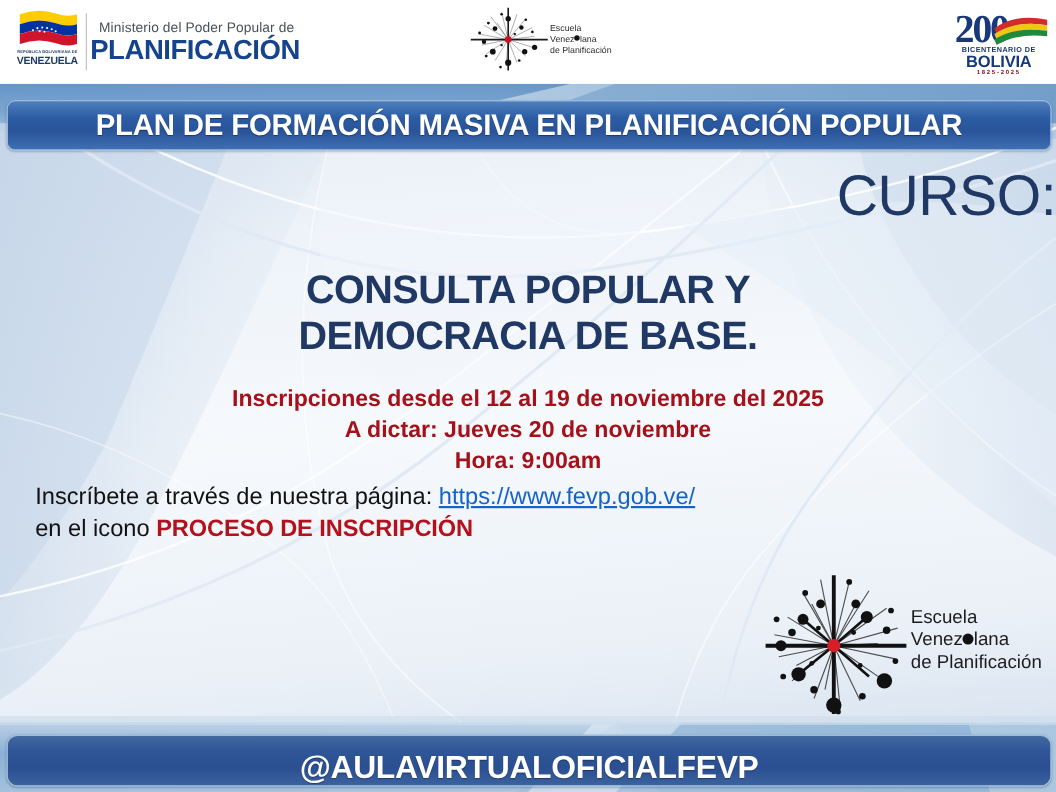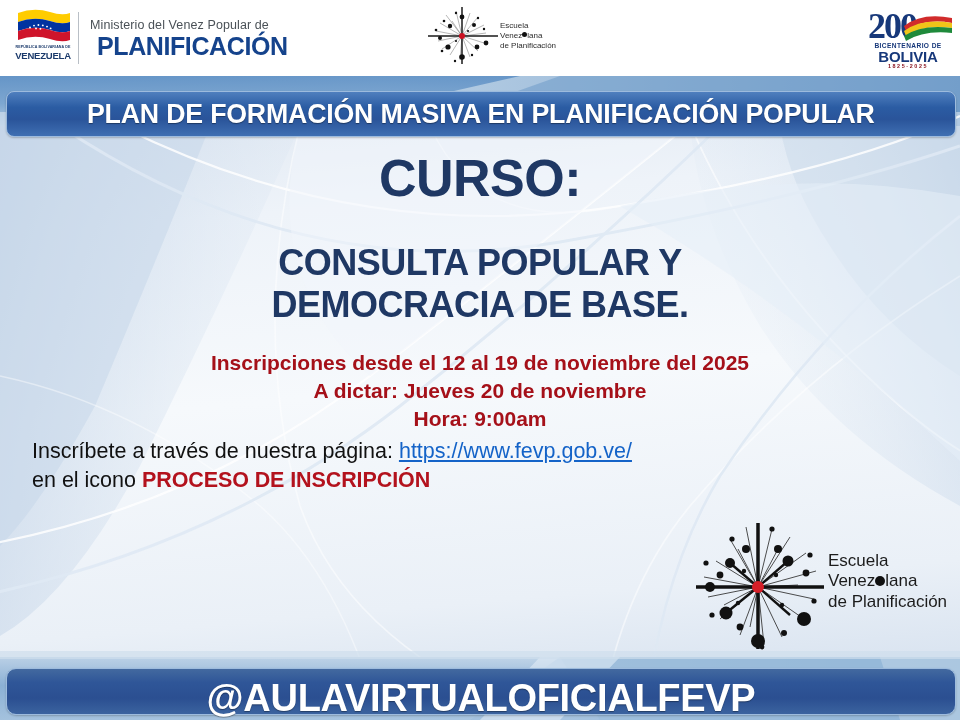--- a/index.html
+++ b/index.html
@@ -68,21 +68,21 @@
   #ministry-line1 {
     position: absolute;
     left: 84px; top: 14px;
     font-size: 12.5px;
     color: #4a5157;
     letter-spacing: 0.1px;
     white-space: nowrap;
   }
   #ministry-line2 {
     position: absolute;
-    left: 91px; top: 28px;
+    left: 76px; top: 28px;
     font-size: 25px;
     font-weight: bold;
     color: #15438c;
     letter-spacing: -0.4px;
     white-space: nowrap;
   }
 
   
   #evp-header-logo {
     position: absolute;
@@ -180,23 +180,23 @@
   }
 
   
   #content {
     position: absolute;
     left: 0; top: 140px;
     width: 960px;
     z-index: 25;
   }
   #curso-label {
-    text-align: center;
+    text-align: right;
     font-size: 52px;
-    font-weight: bold;
+    font-weight: normal;
     color: #1f3864;
     letter-spacing: -0.5px;
     margin-top: 12px;
     line-height: 1;
   }
   #course-title {
     text-align: center;
     font-size: 36px;
     font-weight: bold;
     color: #1f3864;
@@ -278,21 +278,21 @@
     border-radius: 10px;
     background: linear-gradient(180deg, #43699f 0%, #2f5698 30%, #2b4f91 65%, #3b639f 100%);
     border: 1.5px solid #9dbbdd;
     box-shadow: 0 1px 2px rgba(0,0,0,0.22);
     z-index: 32;
     display: flex;
     align-items: center;
     justify-content: center;
   }
   #footer-banner-text {
-    font-size: 38px;
+    font-size: 29px;
     font-weight: bold;
     color: #ffffff;
     letter-spacing: -0.3px;
     text-shadow: 0 1px 1px rgba(0,0,0,0.35);
     white-space: nowrap;
     margin-top: 14px;
   }
 </style>
 </head>
 <body>
@@ -391,21 +391,21 @@
             <circle cx="37" cy="20.6" r="0.95"></circle>
             <circle cx="40.6" cy="22.4" r="0.95"></circle>
             <circle cx="30.4" cy="22.8" r="0.95"></circle>
             <circle cx="26" cy="22.4" r="0.95"></circle>
           </g>
         </svg>
         <div id="flag-caption-top">REPÚBLICA BOLIVARIANA DE</div>
         <div id="flag-caption-main">VENEZUELA</div>
       </div>
       <div id="header-divider"></div>
-      <div id="ministry-line1">Ministerio del Venez Popular de</div>
+      <div id="ministry-line1">Ministerio del Poder Popular de</div>
       <div id="ministry-line2">PLANIFICACIÓN</div>
     </div>
 
     <div id="evp-header-logo">
       <svg width="150" height="62" viewBox="0 0 150 62">
         <g stroke="#555" stroke-width="0.5" opacity="0.85">
           <line x1="42" y1="31" x2="20" y2="18"></line>
             <line x1="42" y1="31" x2="26" y2="10"></line>
           <line x1="42" y1="31" x2="36" y2="6"></line>
             <line x1="42" y1="31" x2="50" y2="8"></line>

